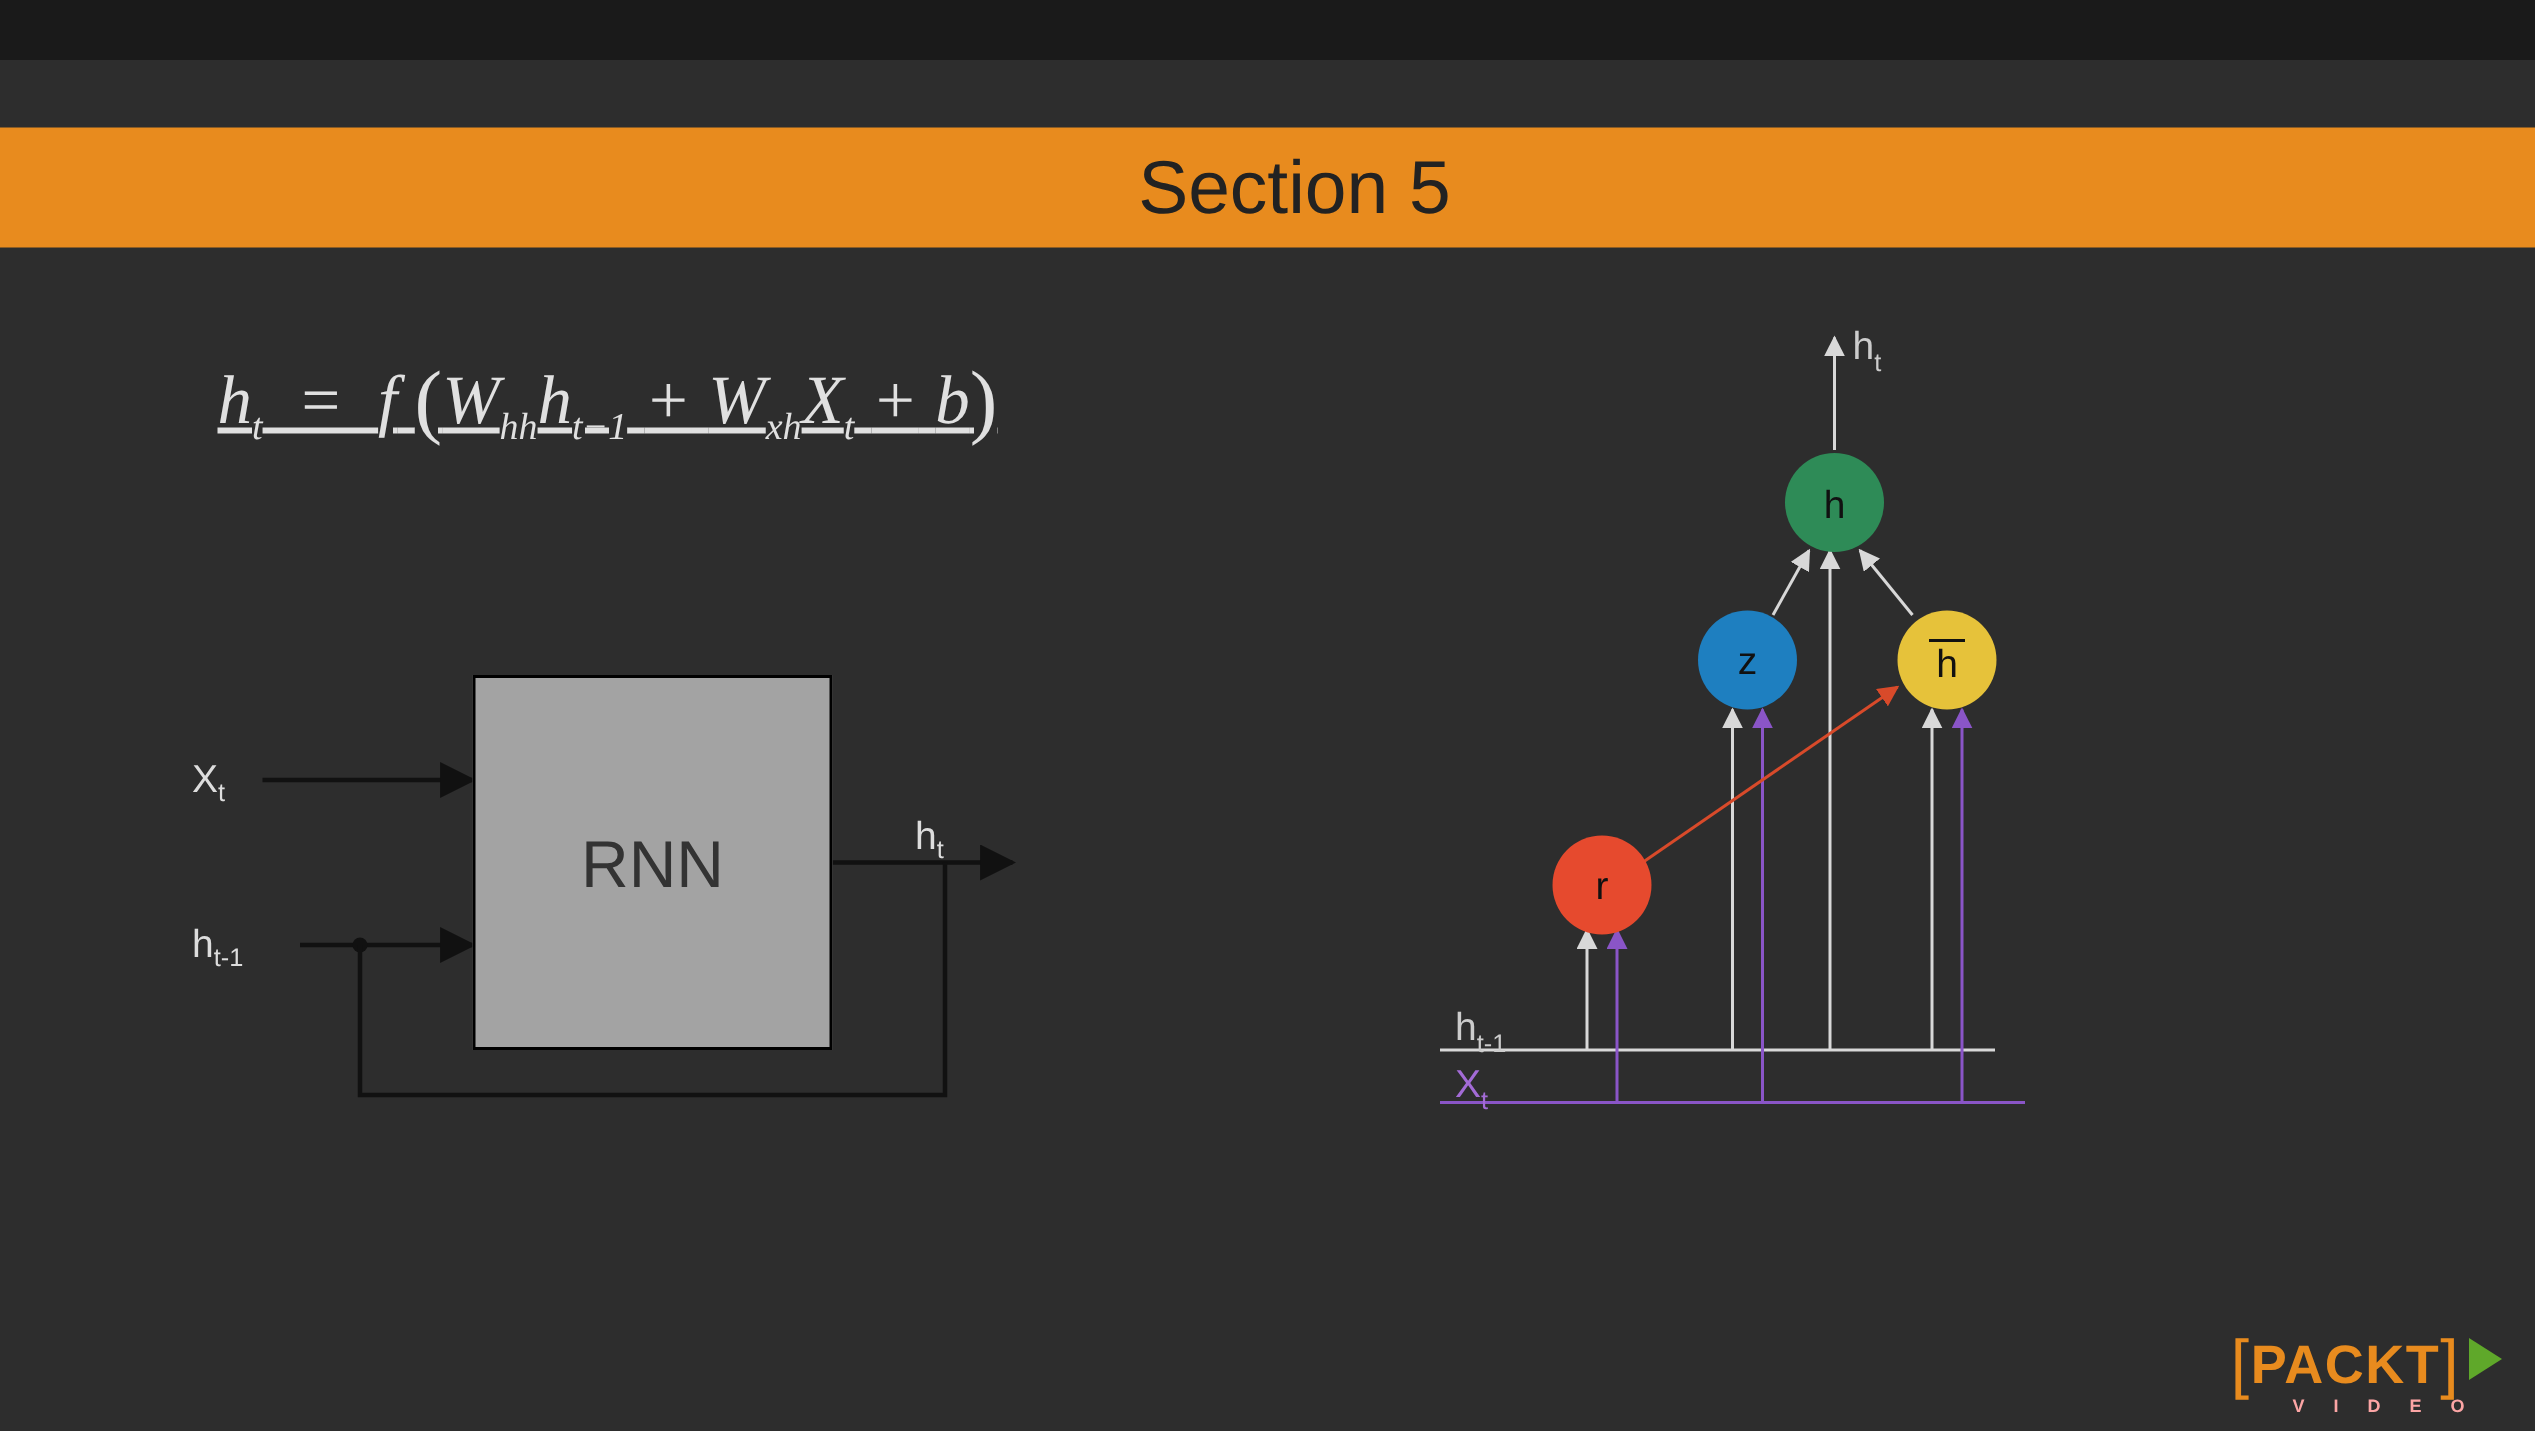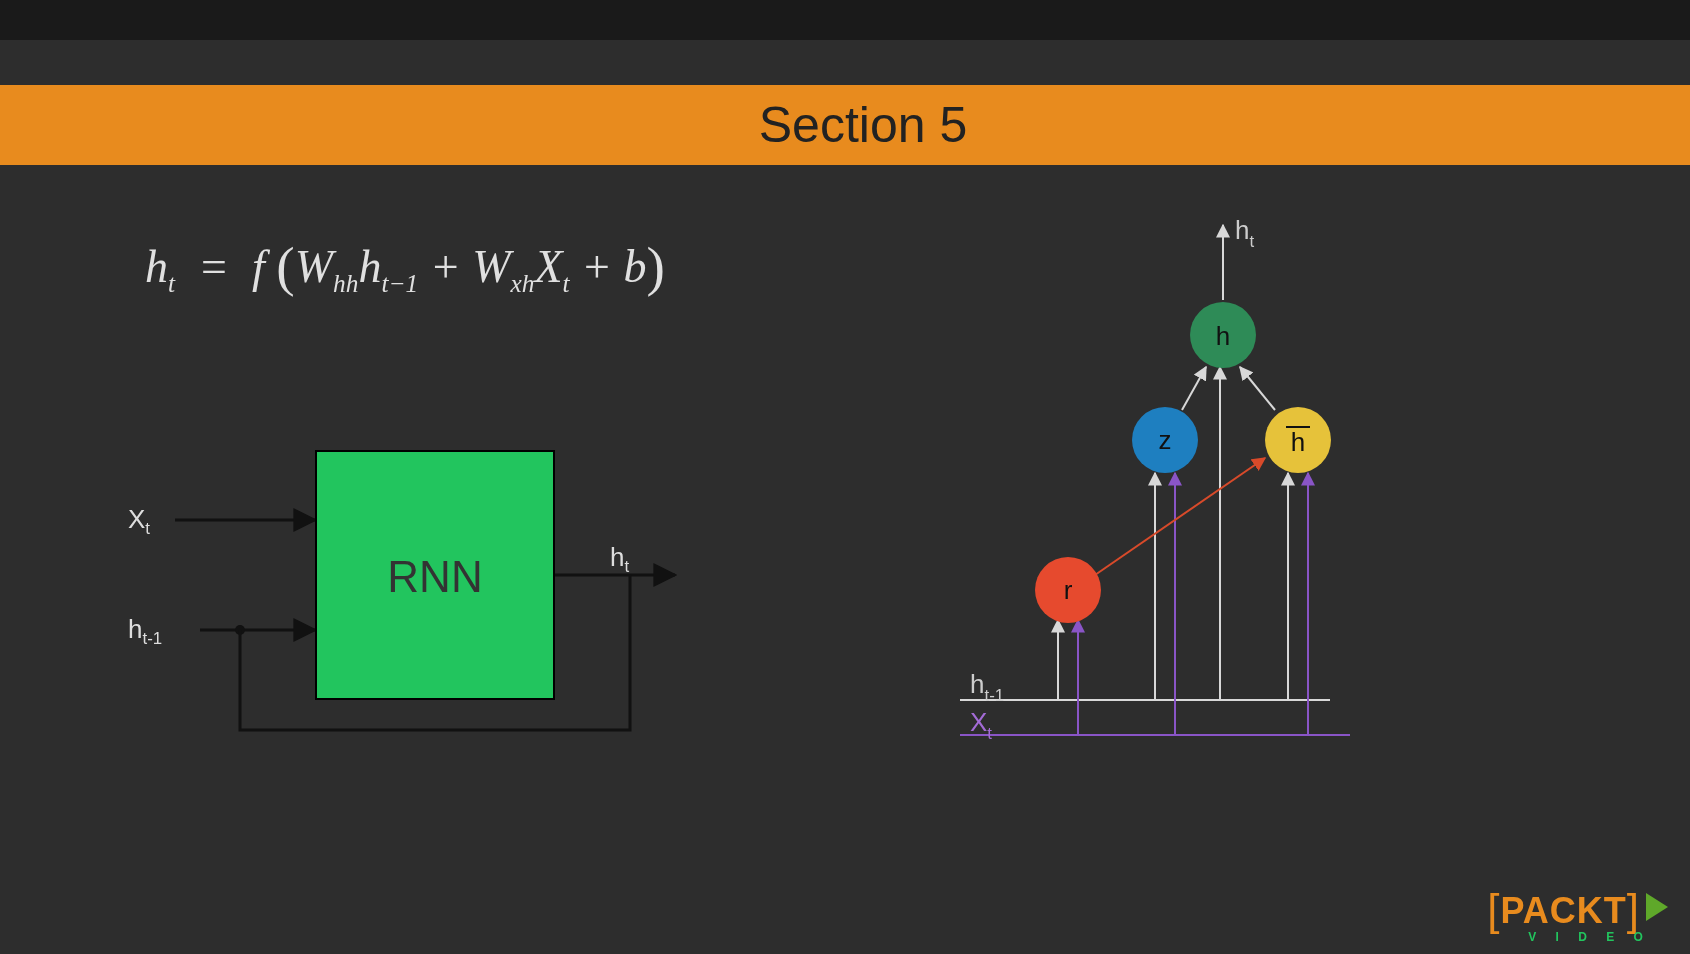--- a/index.html
+++ b/index.html
@@ -29,36 +29,37 @@
     padding-left: 36px;
   }
   .equation {
     position: absolute;
     left: 145px; top: 235px;
     color: #e0e0e0;
     font-family: "Cambria Math", "Times New Roman", serif;
     font-style: italic;
     font-size: 46px;
     white-space: nowrap;
+    text-decoration: underline;
   }
   .equation sub { font-size: 0.55em; vertical-align: sub; font-style: italic; }
   .equation .paren { font-style: normal; font-size: 1.2em; vertical-align: -0.05em; }
   .equation .rom { font-style: italic; }
 
   
   .rnn-diagram {
     position: absolute;
     left: 120px; top: 430px;
     width: 620px; height: 340px;
   }
   .rnn-box {
     position: absolute;
     left: 195px; top: 20px;
     width: 240px; height: 250px;
-    background: #22c55e;
+    background: #a3a3a3;
     border: 2px solid #000;
     color: #333;
     font-size: 44px;
     text-align: center;
     line-height: 250px;
     font-weight: 400;
   }
   .rnn-label {
     position: absolute;
     color: #ddd;
@@ -84,21 +85,21 @@
     right: 22px; bottom: 10px;
     font-family: Liberation Sans, sans-serif;
     color: #e88b1e;
     font-size: 36px;
     font-weight: 600;
     letter-spacing: 1px;
     text-align: center;
     line-height: 1.05;
   }
   .logo .bracket { color: #e88b1e; font-weight: 400; font-size: 44px; vertical-align: -2px; }
-  .logo .sub { display:block; font-size: 12px; letter-spacing: 8px; color: #22c55e; margin-top: -2px; padding-left: 24px; }
+  .logo .sub { display:block; font-size: 12px; letter-spacing: 8px; color: #fca5a5; margin-top: -2px; padding-left: 24px; }
   .logo .play {
     display: inline-block; width: 0; height: 0;
     border-left: 22px solid #5fa82a;
     border-top: 14px solid transparent;
     border-bottom: 14px solid transparent;
     margin-left: 6px; vertical-align: 2px;
   }
 </style>
 </head>
 <body>

